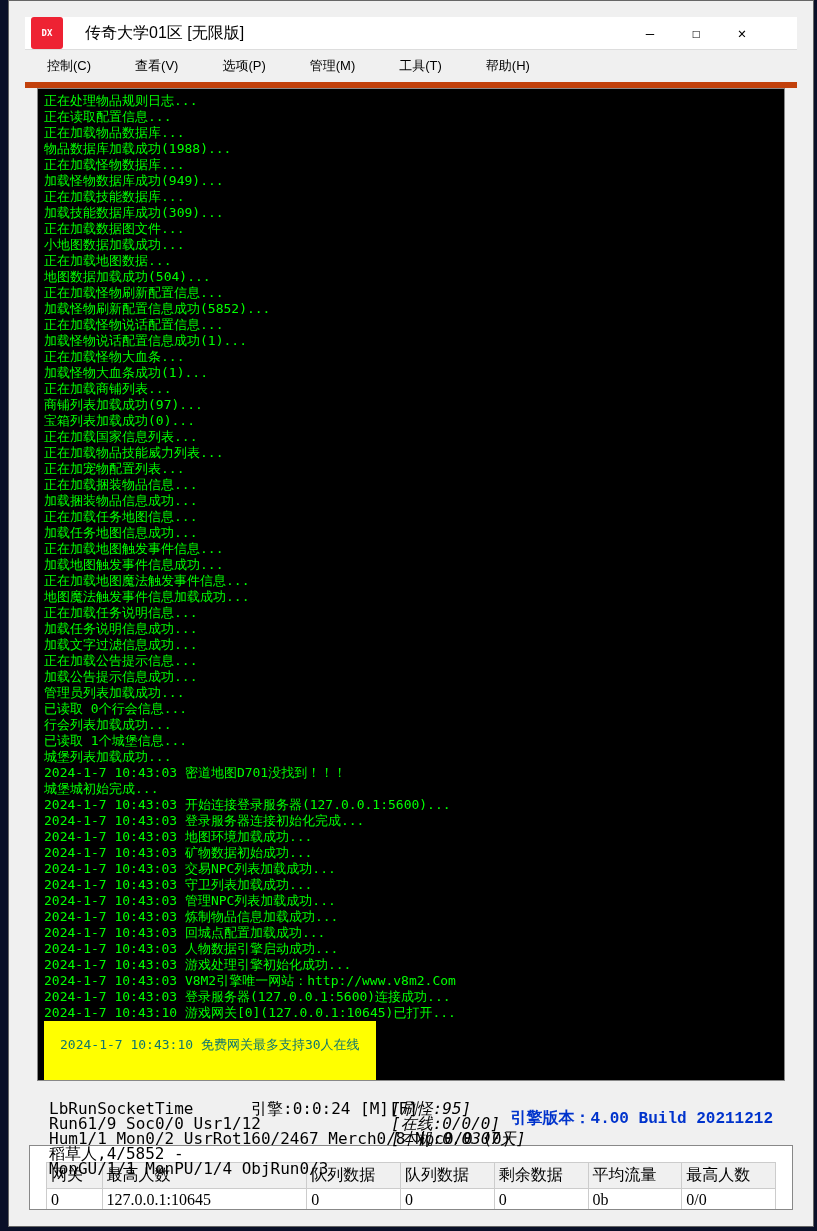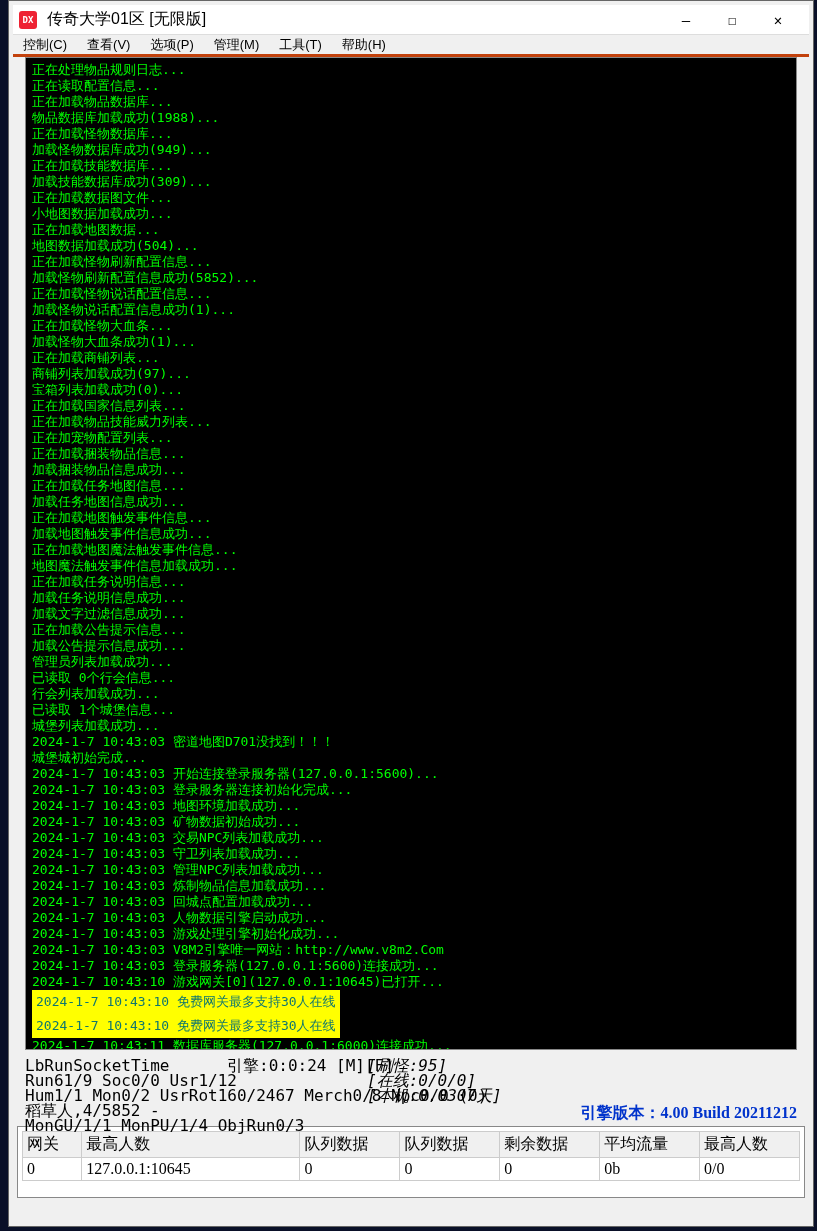--- a/index.html
+++ b/index.html
@@ -1,31 +1,31 @@
 <!DOCTYPE html>
 <html><head>
 <meta charset="utf-8">
 <style>
-  * { box-sizing: border-box; margin: 0; padding: 4px; }
+  * { box-sizing: border-box; margin: 0; padding: 16px; }
   html, body { width: 817px; height: 1231px; font-family: "SimSun", monospace; font-size: 12px; background: #0a1028; overflow: hidden; }
   .window { position: absolute; left: 8px; top: 0; width: 806px; height: 1227px; background: #f0f0f0; border: 1px solid #666; display: flex; flex-direction: column; }
   .titlebar { height: 30px; background: #fff; display: flex; align-items: center; padding-left: 6px; border-bottom: 1px solid #ddd; }
   .appicon { width: 18px; height: 18px; background: #e23; border-radius: 3px; margin-right: 6px; display: inline-flex; align-items: center; justify-content: center; color: #fff; font-size: 9px; font-weight: bold; }
   .title { flex: 1; font-size: 16px; color: #000; font-family: "Microsoft YaHei", sans-serif; }
   .winbtns { display: flex; }
   .winbtn { width: 46px; height: 30px; display: flex; align-items: center; justify-content: center; font-size: 14px; color: #000; }
-  .menubar { height: 22px; background: #f0f0f0; display: flex; align-items: center; padding-left: 6px; gap: 12px; font-size: 13px; font-family: "Microsoft YaHei", sans-serif; color: #000; border-bottom: 3px solid #c2410c; }
+  .menubar { height: 22px; background: #f0f0f0; display: flex; align-items: center; padding-left: 6px; gap: 12px; font-size: 13px; font-family: "Microsoft YaHei", sans-serif; color: #000; border-bottom: 6px solid #c2410c; }
   .console { flex: 0 0 auto; height: 993px; background: #000; color: #00ff00; font-family: "SimSun","NSimSun", monospace; font-size: 13px; line-height: 16px; padding: 4px 6px; overflow: hidden; white-space: pre; border: 1px solid #888; margin: 0 12px; }
   .console .hl { background: #ffff00; color: #0f766e; display: inline-block; }
   .statusarea { padding: 4px 6px 2px 6px; font-family: "SimSun", monospace; font-size: 16px; line-height: 15px; display: flex; flex-wrap: wrap; position: relative; height: 76px; }
   .statcol { position: absolute; }
   .statcol.c1 { left: 8px; top: 4px; }
   .statcol.c2 { left: 210px; top: 4px; }
   .statcol.c3 { left: 350px; top: 4px; font-style: italic; }
-  .enginever { position: absolute; right: 8px; bottom: 2px; color: #0033cc; font-weight: bold; font-family: Liberation Serif, serif; }
+  .enginever { position: absolute; right: 8px; bottom: 2px; color: #0033cc; font-weight: bold; font-family: Liberation Mono, monospace; }
   .tablewrap { margin: 0 4px; border: 1px solid #888; background: #fff; height: 72px; overflow: hidden; }
   table { border-collapse: collapse; width: 100%; font-size: 16px; font-family: Liberation Serif, serif; }
   th, td { border: 1px solid #ccc; padding: 2px 4px; text-align: left; height: 18px; }
   th { background: #f0f0f0; font-weight: normal; }
   .col0{width:32px}.col1{width:118px}.col2{width:54px}.col3{width:54px}.col4{width:54px}.col5{width:54px}.col6{width:54px}
 </style>
 </head>
 <body>
 
 <div class="window">

